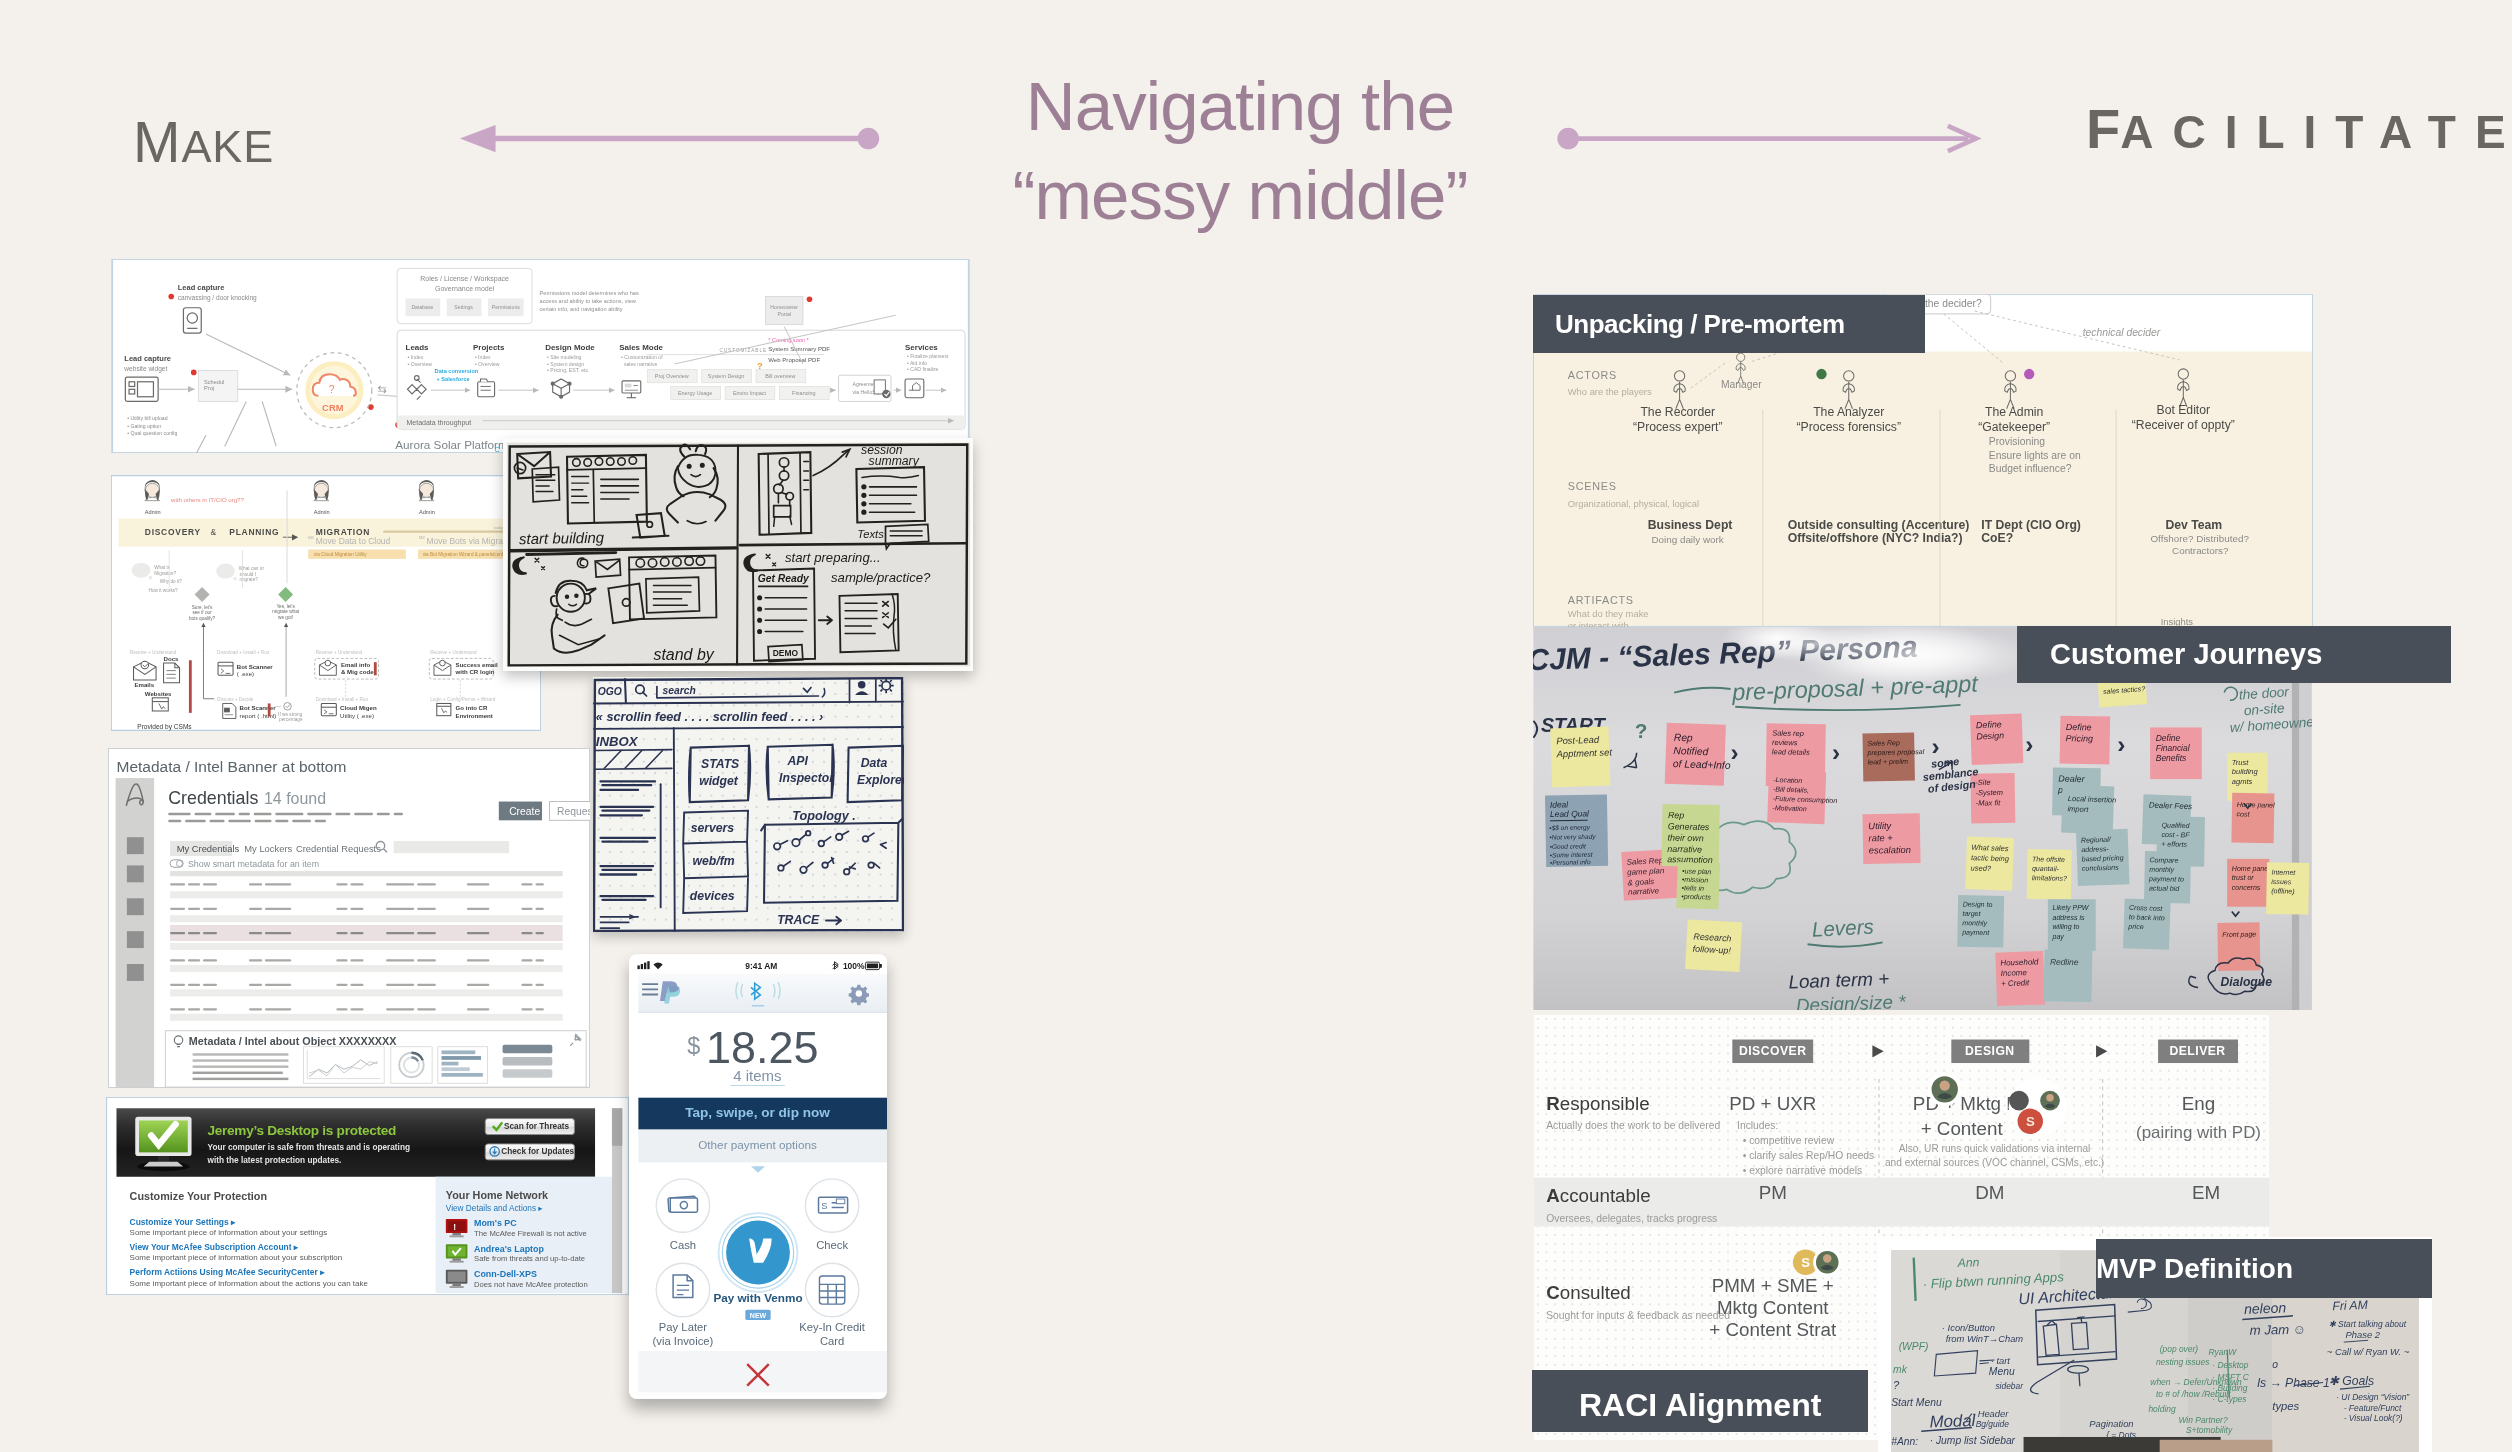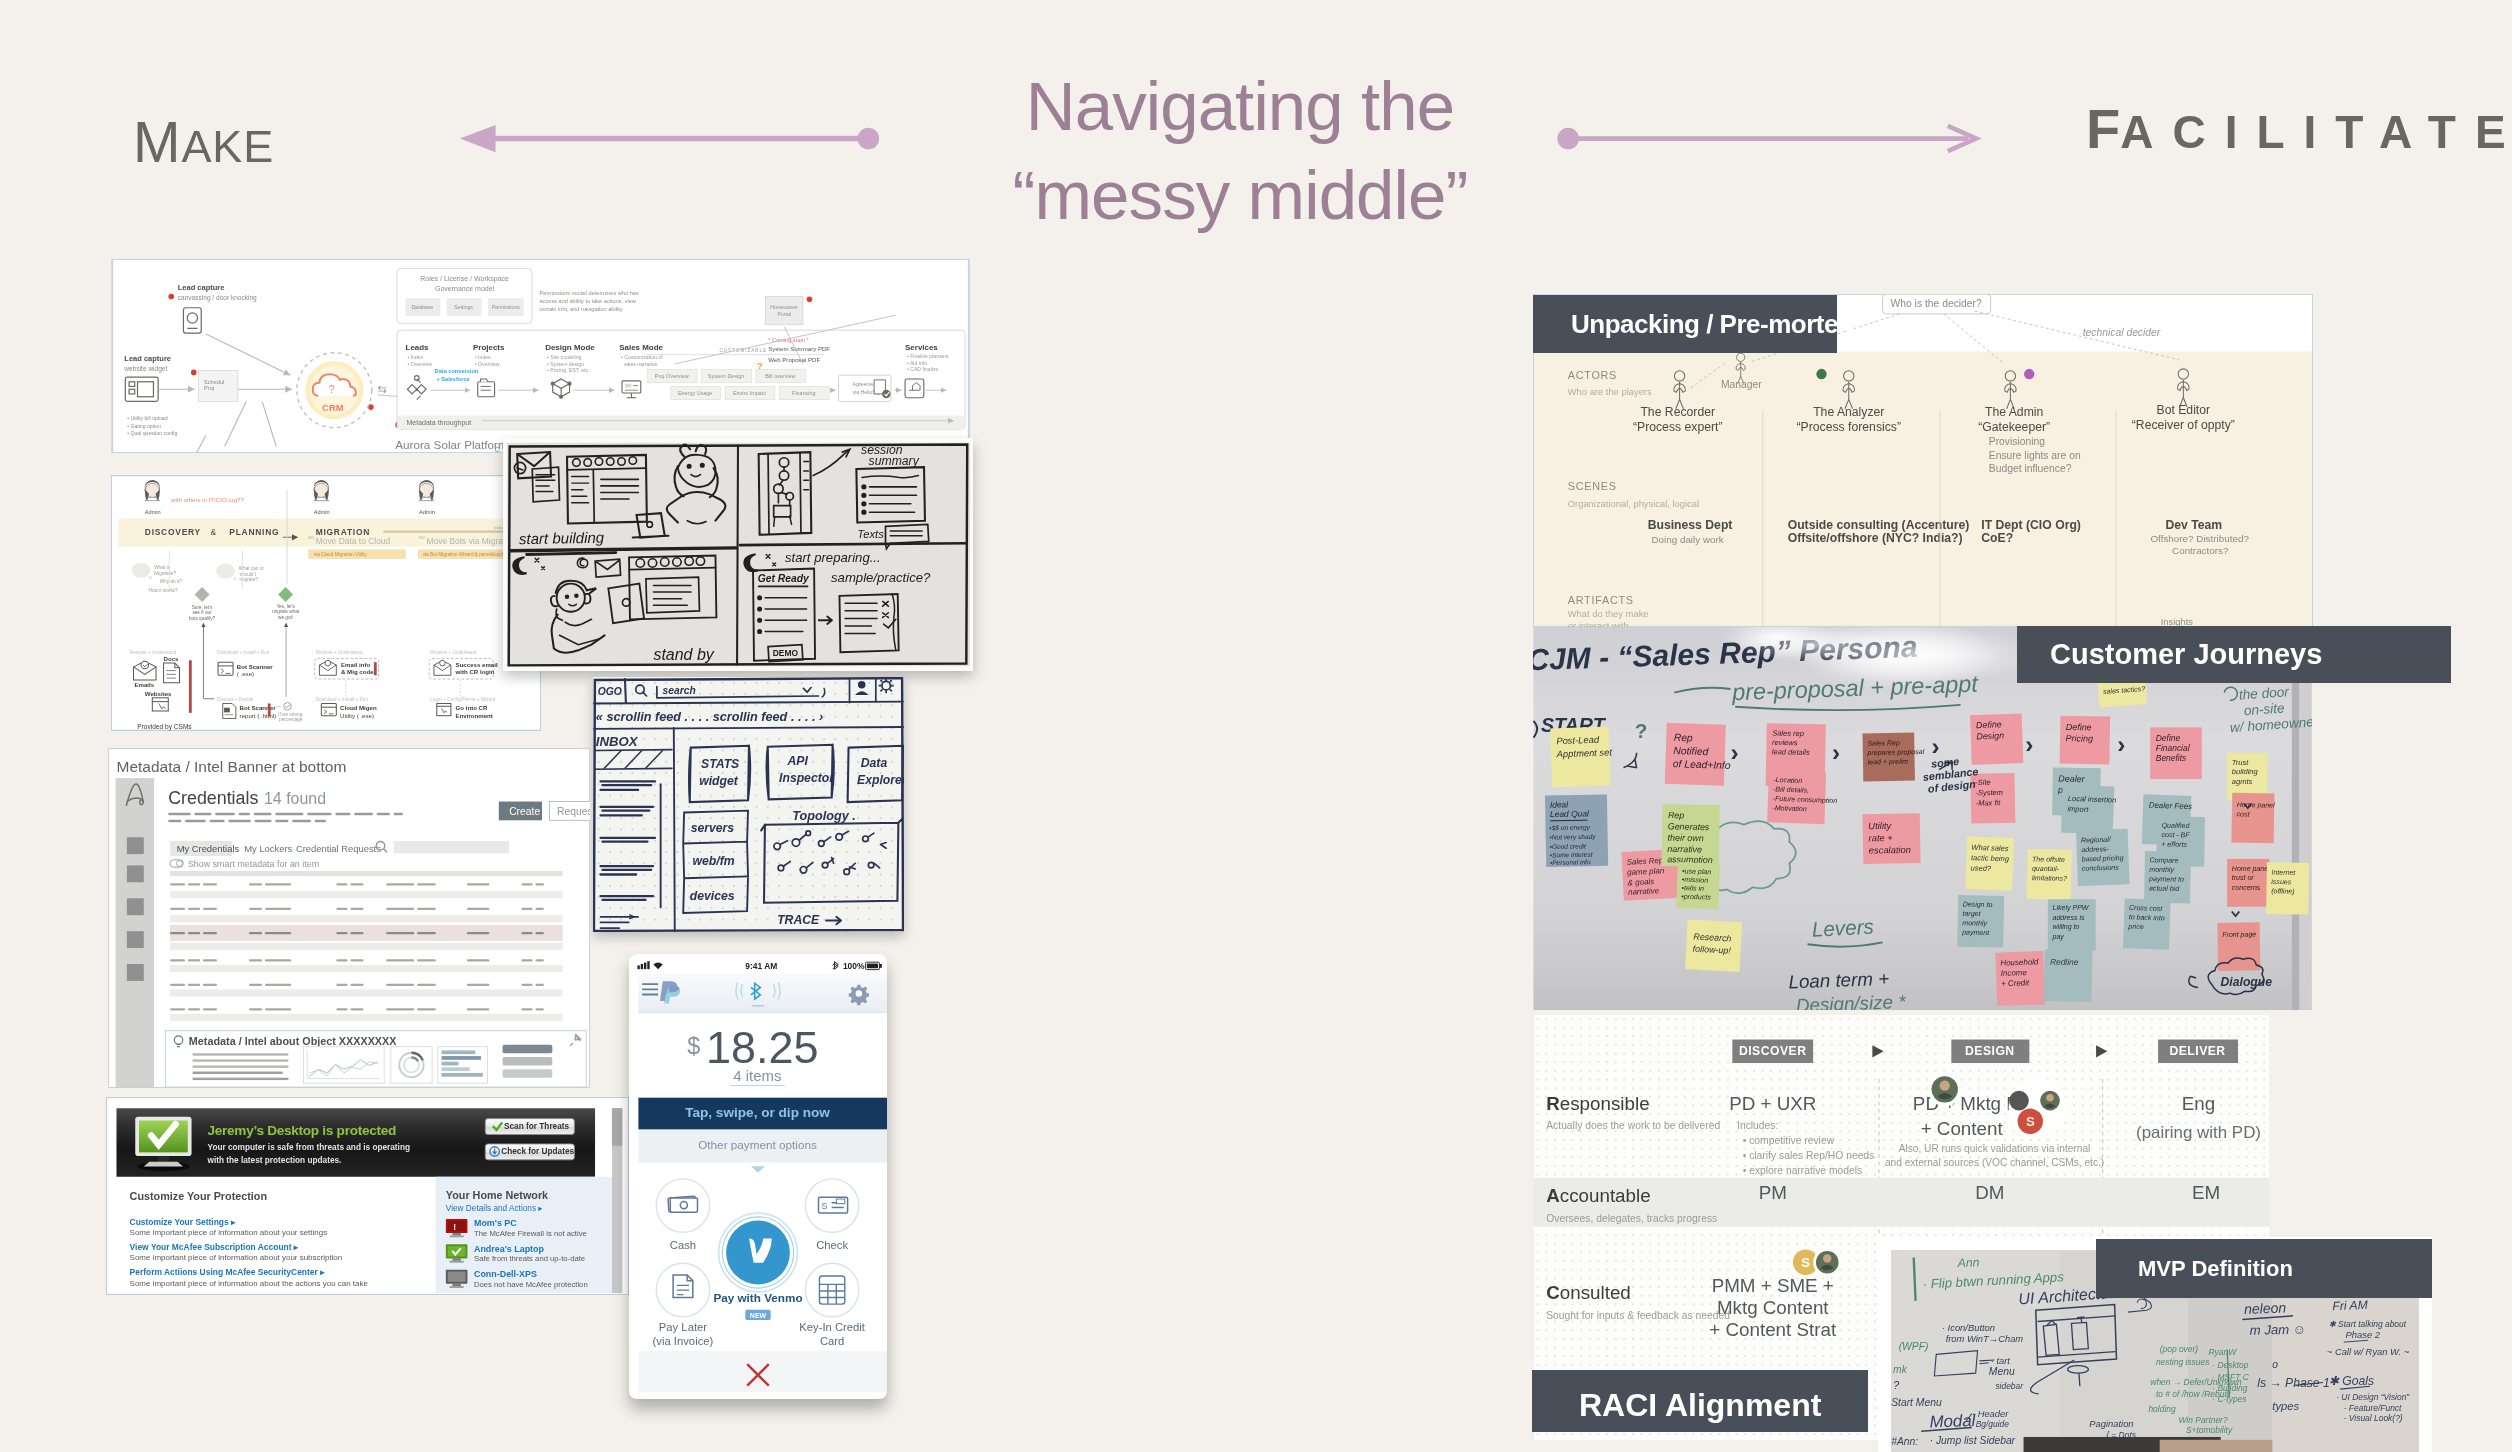--- a/index.html
+++ b/index.html
@@ -1105,21 +1105,21 @@
 
   <text x="668" y="352" font-family="Liberation Sans" font-size="10" fill="#8a8a86">Insights</text>
 
   <g stroke="#ddd5c2" stroke-width="1">
     <line x1="244.5" y1="123" x2="244.5" y2="353"></line>
     <line x1="433" y1="123" x2="433" y2="353"></line>
     <line x1="620.5" y1="123" x2="620.5" y2="353"></line>
   </g>
 </svg>
 
-<div class="abs" style="left:1533px;top:295px;width:304px;height:58px;background:#494f58;color:#ffffff;font-size:26px;font-weight:700;line-height:58px;padding-left:38px;letter-spacing:-0.5px;box-sizing:border-box;white-space:nowrap;">Unpacking / Pre-mortem</div>
+<div class="abs" style="left:1533px;top:295px;width:392px;height:58px;background:#494f58;color:#ffffff;font-size:26px;font-weight:700;line-height:58px;padding-left:22px;letter-spacing:-0.5px;box-sizing:border-box;white-space:nowrap;">Unpacking / Pre-mortem</div>
 
 <svg class="abs" style="left:1533px;top:627px;" width="779" height="383" viewBox="0 0 829 408">
   <defs>
     <linearGradient id="wb" x1="0" y1="0" x2="0" y2="1">
       <stop offset="0" stop-color="#cfcfd4"></stop>
         <stop offset="0.3" stop-color="#dbdbdd"></stop>
         <stop offset="0.75" stop-color="#d3d3d5"></stop>
         <stop offset="1" stop-color="#c2c2c4"></stop>
     </linearGradient>
     <radialGradient id="glare" cx="0.5" cy="0.5" r="0.5">
@@ -1553,14 +1553,14 @@
   </g>
   <g font-family="Liberation Sans" font-style="italic" font-size="9" fill="#4a8a6a">
     <text x="352" y="126">RyanW</text>
     <text x="356" y="140">· Desktop</text>
     <text x="356" y="152">· MSFT C</text>
     <text x="356" y="164">· Building</text>
     <text x="356" y="176">· C-types</text>
   </g>
 </svg>
 
-<div class="abs" style="left:2096px;top:1239px;width:336px;height:59px;background:#494f58;color:#ffffff;font-size:22px;font-weight:700;line-height:59px;padding-left:42px;box-sizing:border-box;">MVP Definition</div>
+<div class="abs" style="left:2096px;top:1239px;width:336px;height:59px;background:#494f58;color:#ffffff;font-size:28px;font-weight:700;line-height:59px;box-sizing:border-box;">MVP Definition</div>
 
 
 </body></html>

